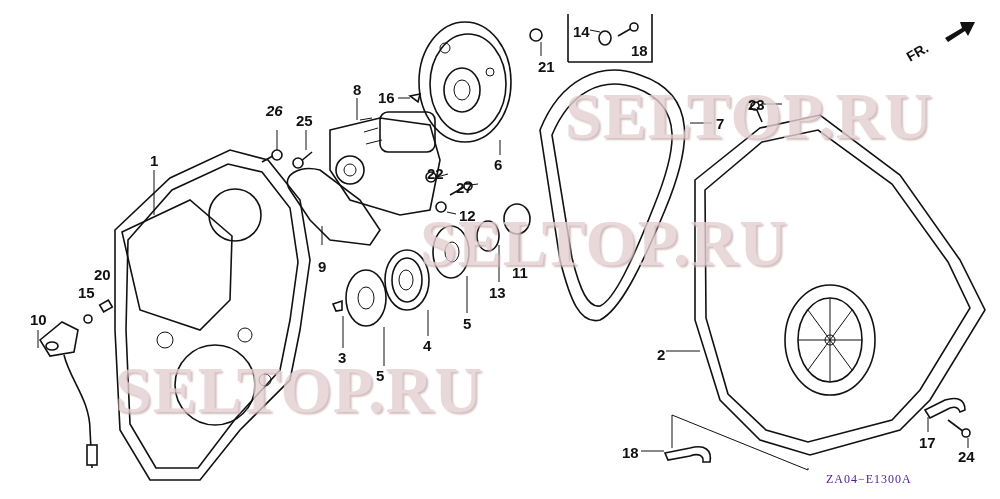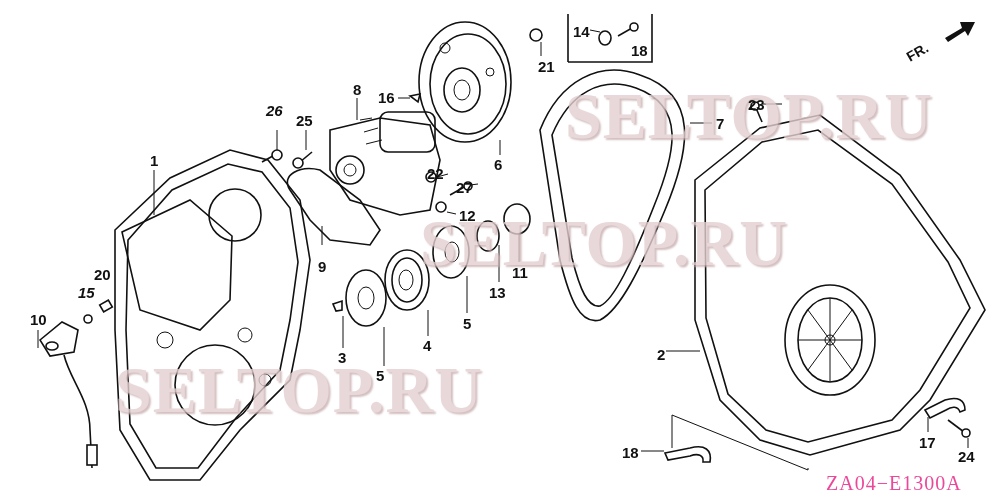--- a/index.html
+++ b/index.html
@@ -1,20 +1,20 @@
 <!DOCTYPE html>
 <html><head>
 <meta charset="utf-8">
 <style>
   html,body{margin:0;padding:0;background:#fff;}
   body{width:1000px;height:499px;overflow:hidden;position:relative;font-family:"Liberation Sans",sans-serif;}
   #stage{position:absolute;left:0;top:0;width:1000px;height:499px;}
   .lbl{position:absolute;font-family:"Liberation Sans",sans-serif;font-weight:bold;font-size:15px;color:#111;line-height:1;white-space:nowrap;}
   .wm{position:absolute;font-family:"Liberation Serif",serif;font-weight:bold;font-size:66px;color:#e3cfd0;opacity:.8;letter-spacing:1px;text-shadow:2px 2px 2px #c9aeb0;white-space:nowrap;text-align:right;}
-  .code{position:absolute;font-family:"Liberation Serif",serif;font-size:20px;color:#ec4899;letter-spacing:1px;}
+  .code{position:absolute;font-family:"Liberation Serif",serif;font-size:12px;color:#4c1d95;letter-spacing:1px;}
   .fr{position:absolute;font-family:"Liberation Sans",sans-serif;font-weight:bold;font-size:14px;color:#111;transform:rotate(-30deg);}
   svg .k{stroke:#111;fill:none;stroke-width:1.6}
   svg .t{stroke:#111;fill:none;stroke-width:1}
   svg .f{stroke:#111;fill:#fff;stroke-width:1.6}
 </style>
 </head>
 <body>
 
 <div id="stage">
   <svg width="1000" height="499" viewBox="0 0 1000 499">
@@ -161,21 +161,21 @@
   <div class="lbl" style="left:376px;top:368px;">5</div>
   <div class="lbl" style="left:494px;top:157px;">6</div>
   <div class="lbl" style="left:716px;top:116px;">7</div>
   <div class="lbl" style="left:353px;top:82px;">8</div>
   <div class="lbl" style="left:318px;top:259px;">9</div>
   <div class="lbl" style="left:30px;top:312px;">10</div>
   <div class="lbl" style="left:512px;top:265px;">11</div>
   <div class="lbl" style="left:459px;top:208px;">12</div>
   <div class="lbl" style="left:489px;top:285px;">13</div>
   <div class="lbl" style="left:573px;top:24px;">14</div>
-  <div class="lbl" style="left:78px;top:285px;font-style:italic;">15</div>
+  <div class="lbl" style="left:78px;top:285px;">15</div>
   <div class="lbl" style="left:378px;top:90px;">16</div>
   <div class="lbl" style="left:919px;top:435px;">17</div>
   <div class="lbl" style="left:622px;top:445px;">18</div>
   <div class="lbl" style="left:631px;top:43px;">18</div>
   <div class="lbl" style="left:94px;top:267px;">20</div>
   <div class="lbl" style="left:538px;top:59px;">21</div>
   <div class="lbl" style="left:419px;top:166px;margin-left:8px;">22</div>
   <div class="lbl" style="left:748px;top:97px;">23</div>
   <div class="lbl" style="left:958px;top:449px;">24</div>
   <div class="lbl" style="left:296px;top:113px;">25</div>

